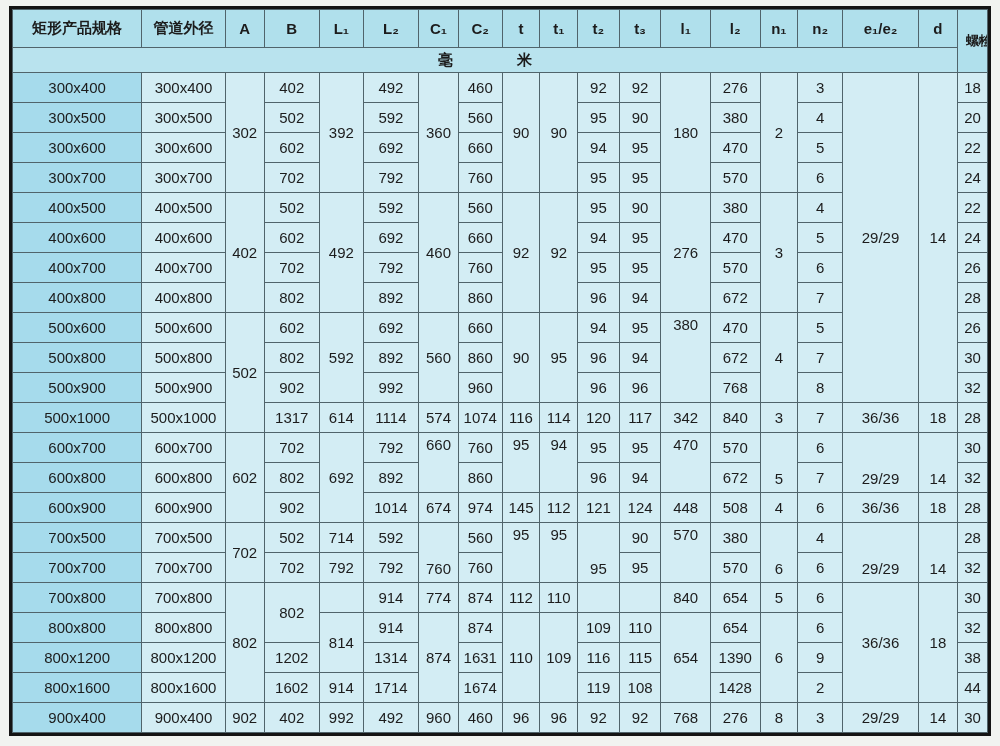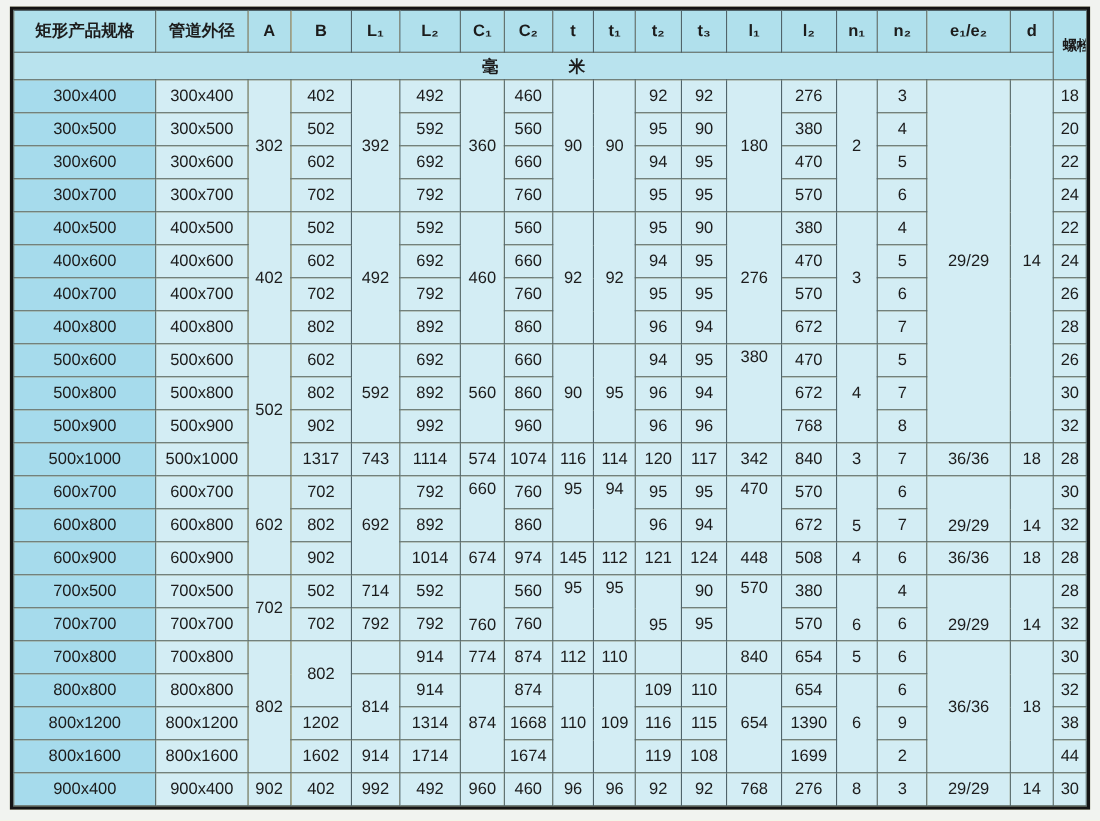--- a/index.html
+++ b/index.html
@@ -1,18 +1,18 @@
 <!DOCTYPE html>
 <html><head>
 <meta charset="utf-8">
 <style>
   html,body{margin:0;padding:0;background:#f1f3f0;}
   body{font-family:"Liberation Sans","DejaVu Sans",sans-serif; color:#1c1c1c;}
   .page{width:1000px;height:746px;box-sizing:border-box;padding:6px 9px 7px 9px;}
-  .frame{border:3px solid #141414;display:inline-block;background:#fef9c3;}
+  .frame{border:3px solid #141414;display:inline-block;background:#1d4ed8;}
   table{border-collapse:collapse;table-layout:fixed;}
   th,td{border:1px solid #50646b;text-align:center;vertical-align:middle;
         font-size:15px;padding:0;overflow:hidden;white-space:nowrap;}
   thead th{background:#b0e0ec;font-weight:bold;height:37px;}
   td{background:#d3edf4;height:29px;}
   td:first-child{background:#a6dbec;}
   tr.unit-row td{background:#b9e3ee;height:24px;}
   tr.unit-row .unit-inner{display:flex;justify-content:center;gap:64px;font-weight:bold;}
   td.va-top{vertical-align:top;padding-top:3px;}
   td.va-bottom{vertical-align:bottom;padding-bottom:5px;}
@@ -240,21 +240,21 @@
             <td>96</td>
             <td>96</td>
             <td>768</td>
             <td>8</td>
             <td>32</td>
           </tr>
           <tr>
             <td>500x1000</td>
             <td>500x1000</td>
             <td>1317</td>
-            <td>743</td>
+            <td>614</td>
             <td>1114</td>
             <td>574</td>
             <td>1074</td>
             <td>116</td>
             <td>114</td>
             <td>120</td>
             <td>117</td>
             <td>342</td>
             <td>840</td>
             <td>3</td>
@@ -384,37 +384,37 @@
             <td>654</td>
             <td rowspan="3">6</td>
             <td>6</td>
             <td>32</td>
           </tr>
           <tr>
             <td>800x1200</td>
             <td>800x1200</td>
             <td>1202</td>
             <td>1314</td>
-            <td>1668</td>
+            <td>1631</td>
             <td>116</td>
             <td>115</td>
             <td>1390</td>
             <td>9</td>
             <td>38</td>
           </tr>
           <tr>
             <td>800x1600</td>
             <td>800x1600</td>
             <td>1602</td>
             <td>914</td>
             <td>1714</td>
             <td>1674</td>
             <td>119</td>
             <td>108</td>
-            <td>1699</td>
+            <td>1428</td>
             <td>2</td>
             <td>44</td>
           </tr>
           <tr>
             <td>900x400</td>
             <td>900x400</td>
             <td>902</td>
             <td>402</td>
             <td>992</td>
             <td>492</td>

